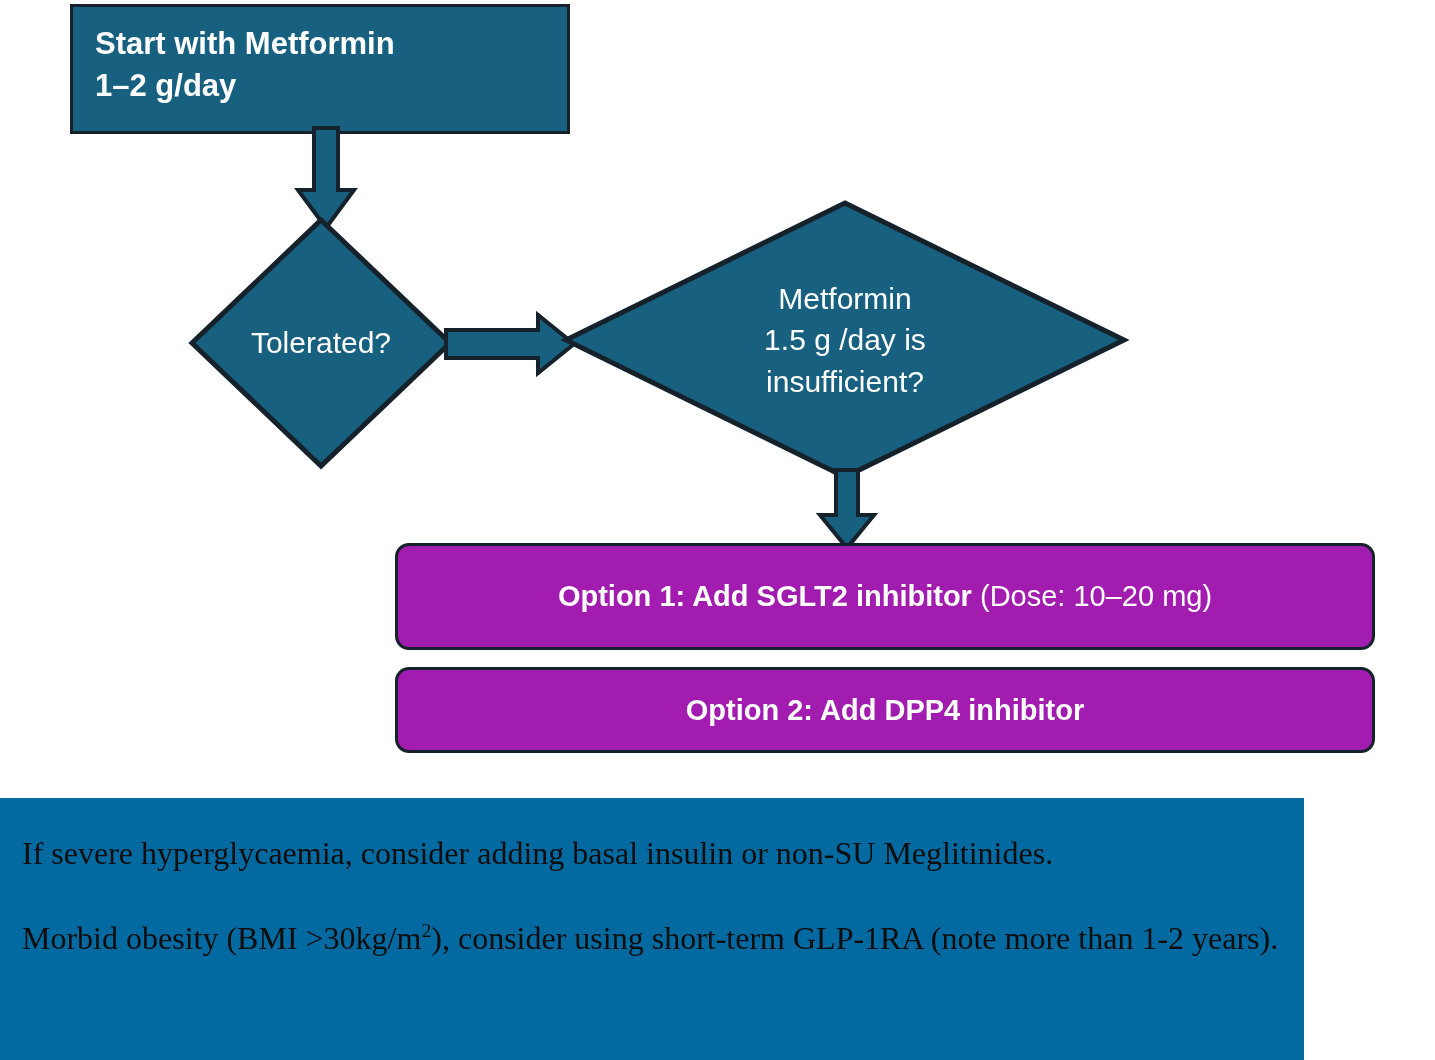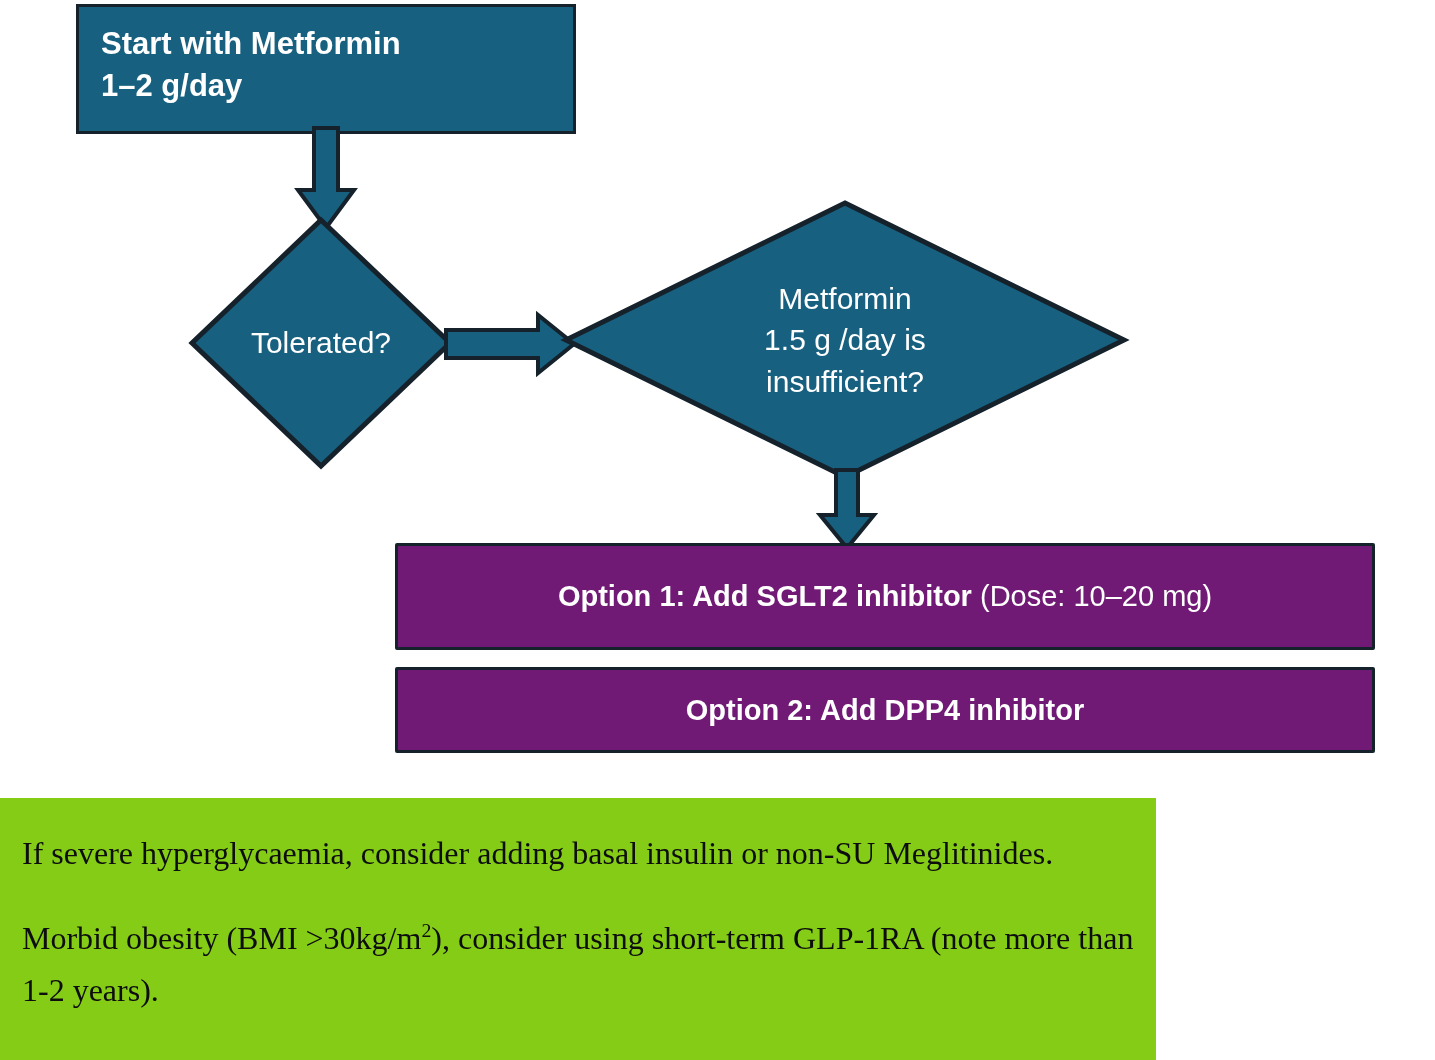--- a/index.html
+++ b/index.html
@@ -12,21 +12,21 @@
     width: 1435px;
     height: 1060px;
     background: #ffffff;
     overflow: hidden;
     font-family: "Liberation Sans", sans-serif;
   }
 
   
   #start-box {
     position: absolute;
-    left: 76px;
+    left: 70px;
     top: 4px;
     width: 500px;
     height: 130px;
     background: #18607F;
     border: 3px solid #15222B;
     box-sizing: border-box;
   }
   #start-box .label {
     position: absolute;
     left: 22px;
@@ -69,46 +69,46 @@
   .arrow svg { display: block; overflow: visible; }
   #arrow-start-to-tolerated { left: 296px; top: 128px; width: 60px; height: 102px; }
   #arrow-tolerated-to-insufficient { left: 446px; top: 313px; width: 130px; height: 62px; }
   #arrow-insufficient-to-option1 { left: 817px; top: 470px; width: 60px; height: 80px; }
 
   
   .option-box {
     position: absolute;
     left: 395px;
     width: 980px;
-    background: #701a75;
+    background: #a21caf;
     border: 3px solid #15222B;
-    border-radius: 2px;
+    border-radius: 14px;
     box-sizing: border-box;
     display: flex;
     align-items: center;
     justify-content: center;
   }
   #option1-box { top: 543px; height: 107px; }
   #option2-box { top: 667px; height: 86px; justify-content: center; }
   .option-line {
     color: #ffffff;
     font-size: 29px;
     text-align: center;
   }
   .option-line .bold { font-weight: bold; }
   .option-line .reg { font-weight: normal; }
 
   
   #note-panel {
     position: absolute;
     left: 0;
     top: 798px;
-    width: 1156px;
+    width: 1304px;
     height: 262px;
-    background: #84cc16;
+    background: #0369a1;
     box-sizing: border-box;
     text-decoration: underline;
   }
   .note-para {
     position: absolute;
     left: 22px;
     right: 18px;
     font-family: "Liberation Serif", serif;
     font-size: 32px;
     color: #0D0D0D;

